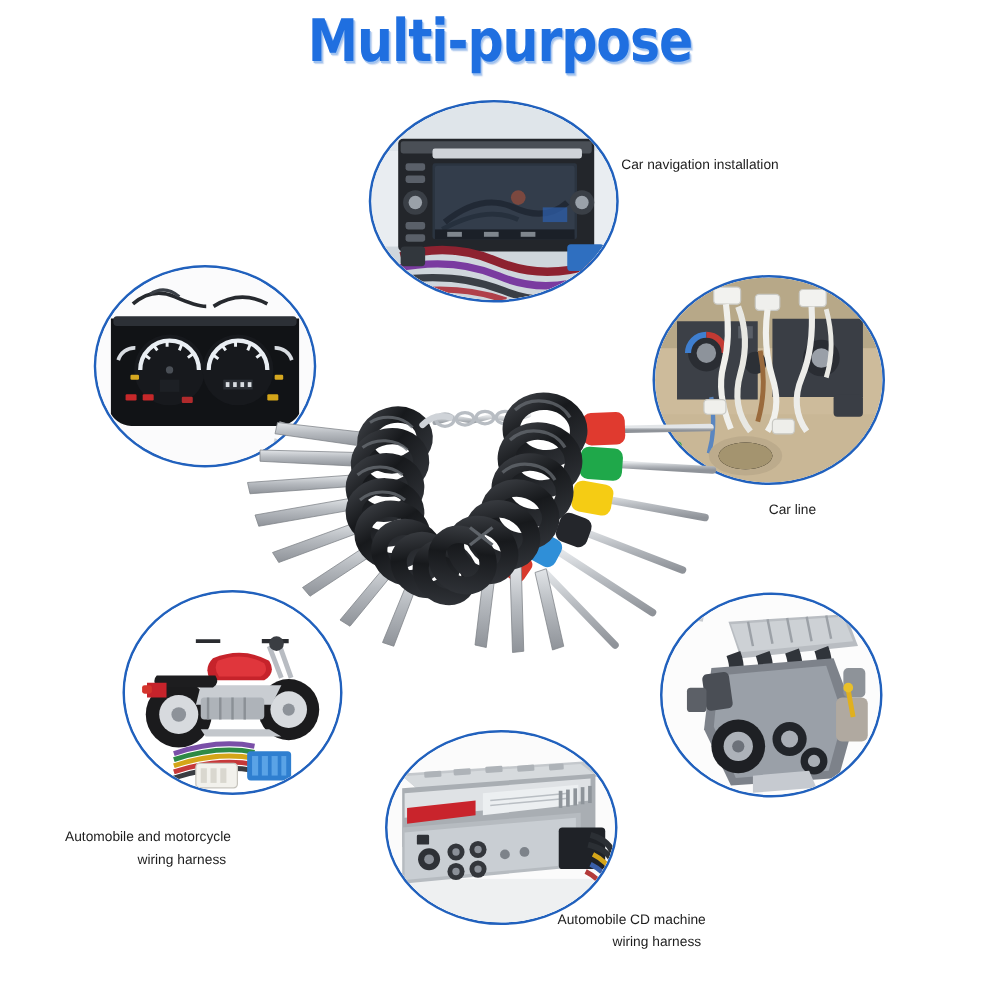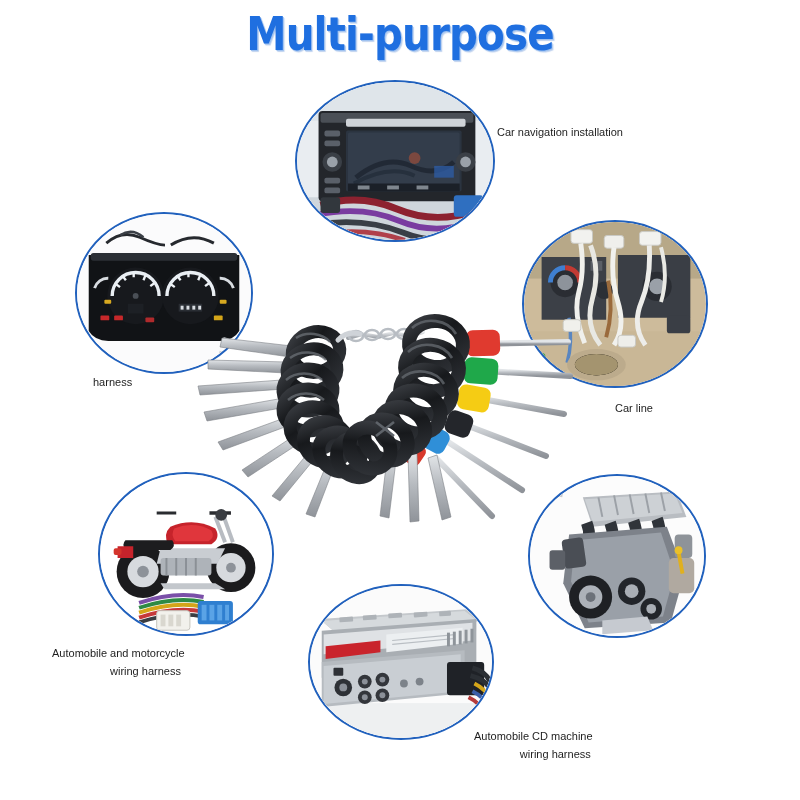--- a/index.html
+++ b/index.html
@@ -161,21 +161,20 @@
         <rect x="140" y="104" width="9" height="5" rx="1" fill="#d4a519"></rect>
         <rect x="28" y="88" width="7" height="4" rx="1" fill="#d6a820"></rect>
         <rect x="146" y="88" width="7" height="4" rx="1" fill="#d6a820"></rect>
 
         <path d="M150 126 l34 10 l-2 6 l-34 -8 z" fill="#b9bcc0"></path>
         <path d="M146 140 l38 12 l-2 6 l-38 -10 z" fill="#cfd2d6"></path>
       </svg>
     </div>
   </div>
   <div class="caption" style="left:55px; top:374px;">
-    <span class="l2" style="padding-left:38px;">harness</span>
   </div>
 
   <div class="bubble" style="left:522px; top:220px; width:186px; height:168px;">
     <div class="inner">
       <svg viewBox="0 0 186 168" preserveAspectRatio="xMidYMid slice">
         <rect width="186" height="168" fill="#cdbb9b"></rect>
         <rect x="0" y="0" width="186" height="58" fill="#b7a888"></rect>
         <rect x="0" y="112" width="186" height="56" fill="#c9b796"></rect>
 
         <path d="M18 36 h66 v64 h-66 z" fill="#3c4047"></path>
@@ -270,21 +269,21 @@
         <rect x="100" y="130" width="36" height="24" rx="3" fill="#2f7fd0"></rect>
         <g fill="#5aa3e6">
             <rect x="104" y="134" width="5" height="16"></rect>
             <rect x="112" y="134" width="5" height="16"></rect>
             <rect x="120" y="134" width="5" height="16"></rect>
             <rect x="128" y="134" width="4" height="16"></rect>
           </g>
       </svg>
     </div>
   </div>
-  <div class="caption" style="left:52px; top:645px;">
+  <div class="caption" style="left:52px; top:662px;">
     <span>Automobile and motorcycle</span>
     <span class="l2" style="padding-left:58px;">wiring harness</span>
   </div>
 
   <div class="bubble" style="left:528px; top:474px; width:178px; height:164px;">
     <div class="inner">
       <svg viewBox="0 0 178 164" preserveAspectRatio="xMidYMid slice">
         <rect width="178" height="164" fill="#fcfcfc"></rect>
 
         <path d="M54 22 l96 -6 l10 26 l-96 10 z" fill="#b9bdc2"></path>
@@ -384,21 +383,21 @@
         <g stroke="#2b2f34" stroke-width="5" fill="none">
           <path d="M166 84 q14 4 18 14"></path>
           <path d="M164 92 q16 4 20 14"></path>
         </g>
         <path d="M168 100 q12 6 16 16" stroke="#d4a519" stroke-width="4" fill="none"></path>
         <path d="M166 108 q12 6 14 14" stroke="#3a5fa8" stroke-width="4" fill="none"></path>
         <path d="M162 114 q12 6 14 14" stroke="#b33a3a" stroke-width="4" fill="none"></path>
       </svg>
     </div>
   </div>
-  <div class="caption" style="left:474px; top:728px;text-align:center;">
+  <div class="caption" style="left:446px; top:728px;">
     <span>Automobile CD machine</span>
     <span class="l2" style="padding-left:44px;">wiring harness</span>
   </div>
 
   <div id="tools">
     <svg viewBox="0 0 420 280">
       <defs>
         <linearGradient id="blade" x1="0" y1="0" x2="0" y2="1">
           <stop offset="0%" stop-color="#e2e5e8"></stop>
           <stop offset="45%" stop-color="#b7bbc0"></stop>

